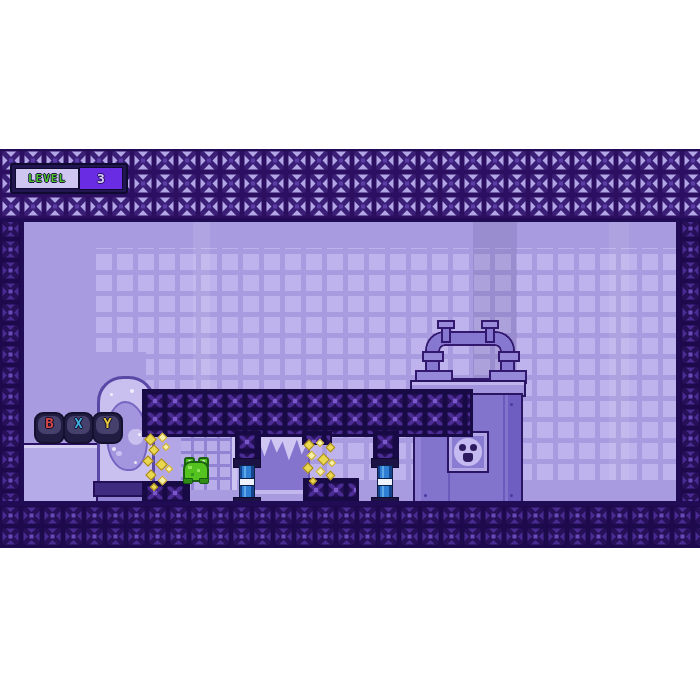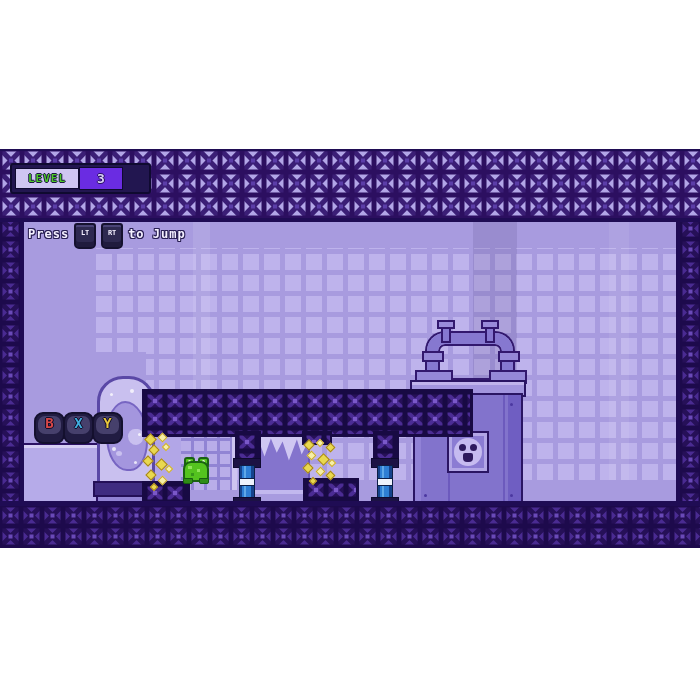--- a/index.html
+++ b/index.html
@@ -21,21 +21,21 @@
 
   .frame{background:#1f0c54;}
 
   
   .outtext{color:#f4f0ff;font-weight:bold;font-size:12px;letter-spacing:1px;
     text-shadow:-1px 0 #2a2055,1px 0 #2a2055,0 -1px #2a2055,0 1px #2a2055,-1px -1px #2a2055,1px 1px #2a2055,1px -1px #2a2055,-1px 1px #2a2055;}
   .keycap{width:18px;height:22px;background:#2e2951;border:2px solid #15112f;border-radius:3px 3px 5px 5px;
     box-shadow:inset 0 2px 0 #4a4478, inset 0 -5px 0 #201b3e;
     color:#f4f0ff;font-size:7px;font-weight:bold;text-align:center;line-height:16px;letter-spacing:0;}
 
-  .badge{left:10px;top:14px;width:114px;height:27px;background:#221650;border:2px solid #0f0a30;border-radius:3px;padding-left:23px;}
+  .badge{left:10px;top:14px;width:114px;height:27px;background:#221650;border:2px solid #0f0a30;border-radius:3px;}
   .badge .lpanel{position:absolute;left:3px;top:3px;width:62px;height:19px;background:#cfc6f2;border:1px solid #0f0a30;
     color:#4ec828;font-size:11px;font-weight:bold;letter-spacing:1px;text-align:center;line-height:19px;
     text-shadow:-1px 0 #1c1446,1px 0 #1c1446,0 -1px #1c1446,0 1px #1c1446;}
   .badge .rpanel{position:absolute;left:67px;top:2px;width:42px;height:21px;background:#6a2ce2;border:1px solid #0f0a30;
     color:#d8d0f6;font-size:13px;font-weight:bold;text-align:center;line-height:21px;
     text-shadow:-1px 0 #2a1163,1px 0 #2a1163,0 1px #2a1163,0 -1px #2a1163;}
 
   
   .pad{width:27px;height:28px;background:#211c42;border:2px solid #14102e;border-radius:9px;}
   .pad .face{position:absolute;left:2px;top:2px;right:2px;height:18px;background:#46406c;border-radius:7px;}
@@ -268,21 +268,15 @@
     <div class="abs frame" style="left:20px;top:69px;width:4px;height:287px;"></div>
     <div class="abs frame" style="left:676px;top:69px;width:4px;height:287px;"></div>
     <div class="abs frame" style="left:0;top:352px;width:700px;height:5px;"></div>
     <div class="abs frame" style="left:0;top:0;width:700px;height:2px;"></div>
 
     <div class="abs badge">
       <div class="lpanel">LEVEL</div>
       <div class="rpanel">3</div>
     </div>
 
-    <div class="abs" style="left:28px;top:73px;height:26px;display:flex;align-items:flex-start;gap:5px;">
-      <span class="outtext" style="line-height:24px;">Press</span>
-      <span class="keycap" style="display:inline-block;margin-top:1px;">LT</span>
-      <span class="keycap" style="display:inline-block;margin-top:1px;">RT</span>
-      <span class="outtext" style="line-height:24px;">to Jump</span>
-    </div>
 
   </div>
 </div>
 
 </body></html>

